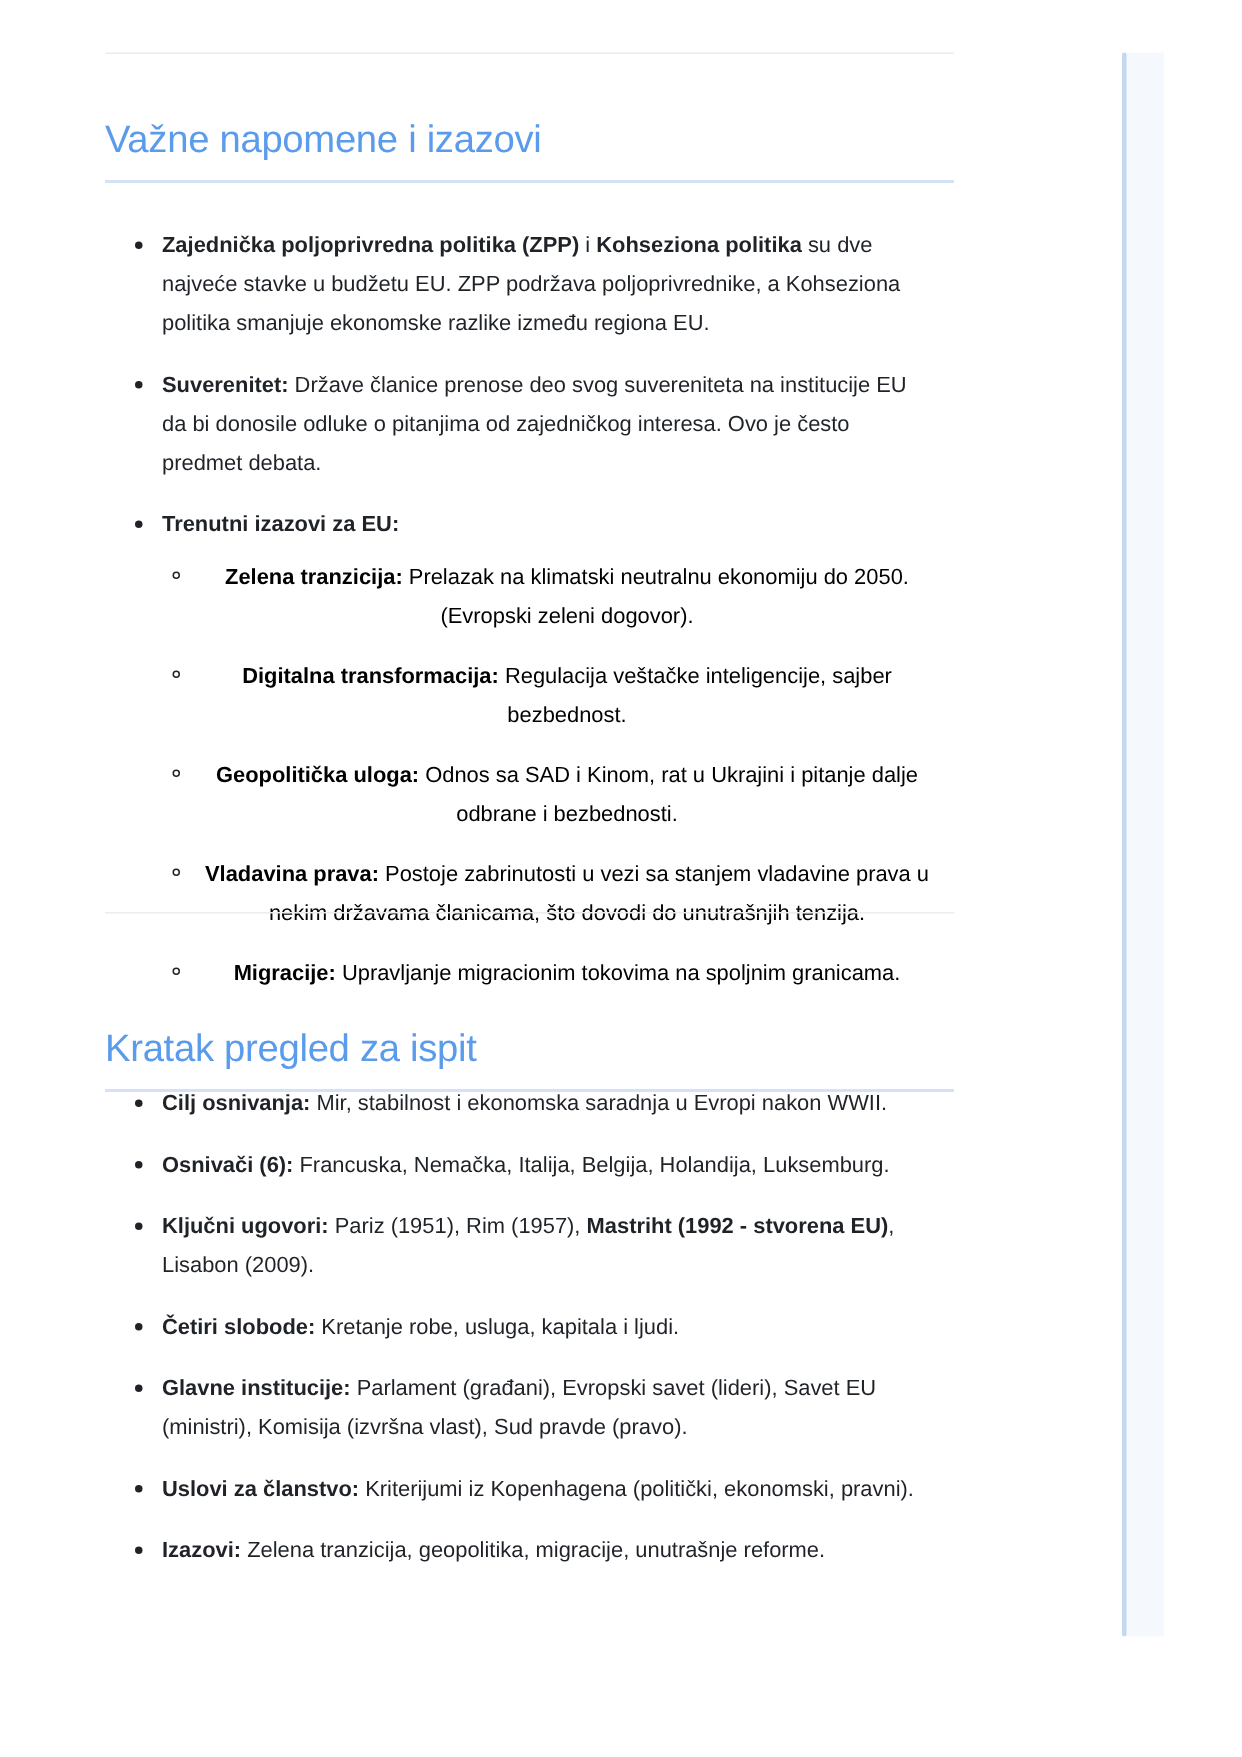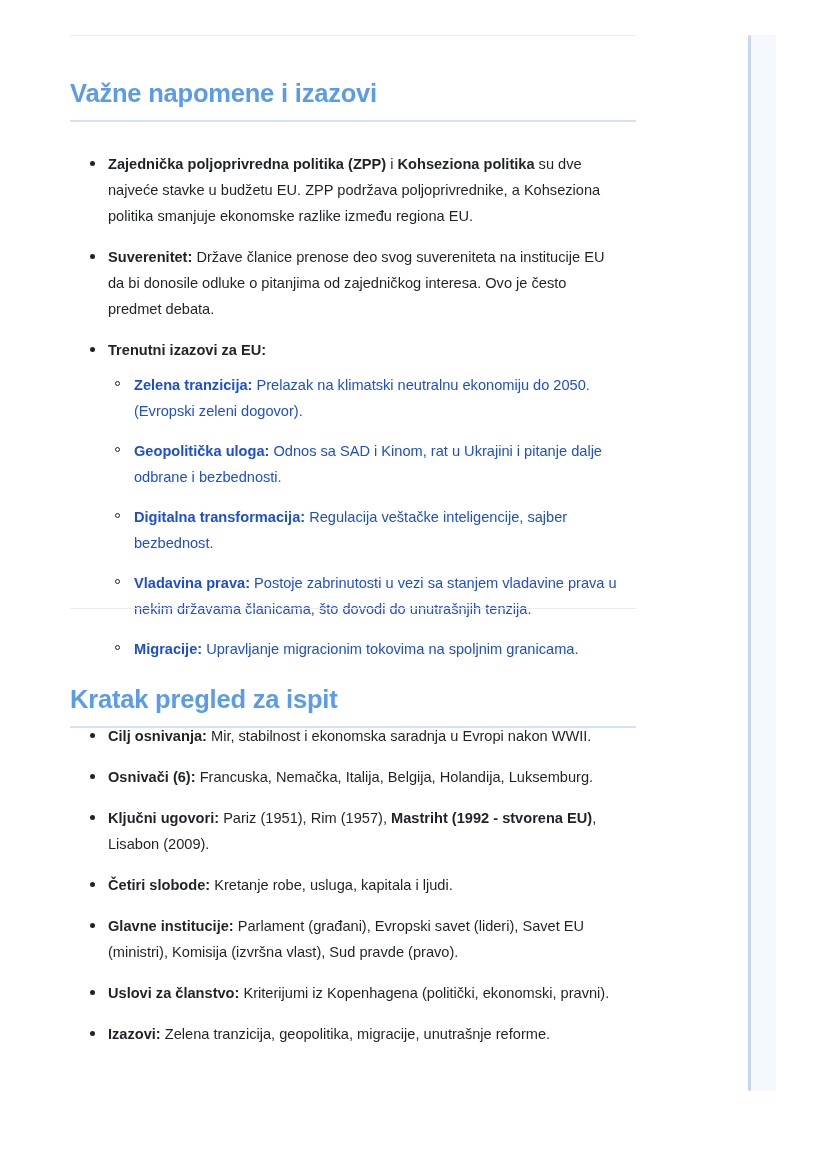--- a/index.html
+++ b/index.html
@@ -38,21 +38,21 @@
     left: 70px;
     top: 35px;
     width: 566px;
     height: 1px;
     background: #ececee;
   }
 
   .section-title {
     color: #5b9bec;
     font-size: 25.5px;
-    font-weight: 700;
+    font-weight: 400;
     letter-spacing: -0.2px;
     line-height: 1.2;
     margin: 0;
     padding: 0;
   }
   .title-underline {
     margin-top: 11px;
     width: 566px;
     height: 2px;
     background: #d3e2f6;
@@ -91,23 +91,24 @@
 
   ul.lvl2 {
     list-style: none;
     margin: 9px 0 0 0;
     padding: 0;
   }
   ul.lvl2 > li {
     position: relative;
     padding-left: 26px;
     margin-bottom: 14px;
-    color: #1d4ed8;
+    color: #000000;
     font-size: 14.6px;
     line-height: 26px;
+    text-align: center;
   }
   ul.lvl2 > li:last-child { margin-bottom: 0; }
   ul.lvl2 > li > .circle {
     position: absolute;
     left: 7px;
     top: 9px;
     width: 5px;
     height: 5px;
     border-radius: 50%;
     border: 1.2px solid #1f2328;
@@ -177,25 +178,25 @@
         <span class="disc"></span>
         <span class="b">Trenutni izazovi za EU:</span><span></span>
 
         <ul class="lvl2">
           <li>
             <span class="circle"></span>
             <span class="b">Zelena tranzicija:</span><span> Prelazak na klimatski neutralnu ekonomiju do 2050. (Evropski zeleni dogovor).</span>
           </li>
           <li>
             <span class="circle"></span>
+            <span class="b">Digitalna transformacija:</span><span> Regulacija veštačke inteligencije, sajber bezbednost.</span>
+          </li>
+          <li>
+            <span class="circle"></span>
             <span class="b">Geopolitička uloga:</span><span> Odnos sa SAD i Kinom, rat u Ukrajini i pitanje dalje odbrane i bezbednosti.</span>
-          </li>
-          <li>
-            <span class="circle"></span>
-            <span class="b">Digitalna transformacija:</span><span> Regulacija veštačke inteligencije, sajber bezbednost.</span>
           </li>
           <li>
             <span class="circle"></span>
             <span class="b">Vladavina prava:</span><span> Postoje zabrinutosti u vezi sa stanjem vladavine prava u nekim državama članicama, što dovodi do unutrašnjih tenzija.</span>
           </li>
           <li>
             <span class="circle"></span>
             <span class="b">Migracije:</span><span> Upravljanje migracionim tokovima na spoljnim granicama.</span>
           </li>
         </ul>

